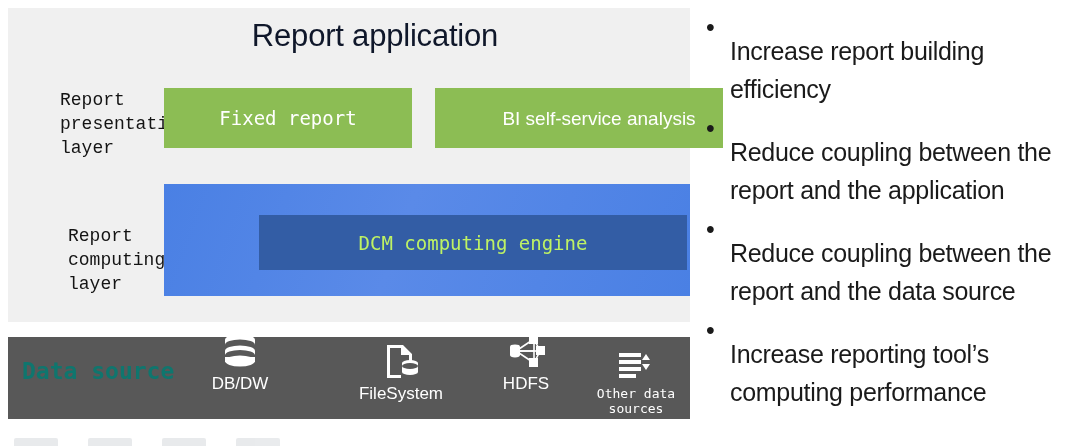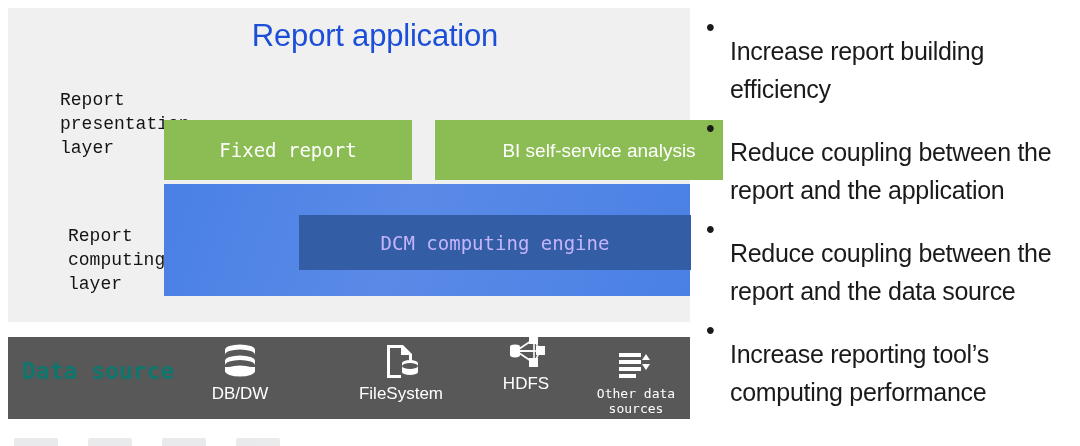--- a/index.html
+++ b/index.html
@@ -17,21 +17,21 @@
   }
 
   .light-panel{
     position:absolute;left:8px;top:8px;width:682px;height:314px;
     background:#f0f0f0;
   }
 
   #app-title{
     position:absolute;left:170px;top:18px;width:410px;
     text-align:center;
-    font-size:31px;color:#1d4ed8;
+    font-size:31px;color:#0f172a;
     font-family:"Liberation Sans", sans-serif;
     letter-spacing:-0.2px;
     white-space:nowrap;
   }
 
   .layer-label{
     position:absolute;
     font-family:Liberation Mono, monospace;
     font-size:18px;
     line-height:24px;
@@ -41,47 +41,45 @@
   }
   #label-presentation{left:12px;top:88px;width:175px;}
   #label-computing{left:20px;top:224px;width:175px;}
 
   .green-box{
     position:absolute;
     background:#8CBD54;
     color:#ffffff;
     display:flex;align-items:center;justify-content:center;
     text-align:center;
-    margin-top:32px;
   }
   #box-fixed-report{
     left:164px;top:88px;width:248px;height:60px;
     font-family:"DejaVu Sans Mono", monospace;
     font-size:19px;
   }
   #box-bi-analysis{
     left:435px;top:88px;width:248px;height:60px;
     font-family:"Liberation Sans", sans-serif;
     font-size:19px;
     line-height:23px;
     padding-left:40px;
   }
 
   #blue-panel{
     position:absolute;left:164px;top:184px;width:526px;height:112px;
     background:linear-gradient(110deg,#4a80e4 0%,#5a8ae8 45%,#4a80e4 100%);
   }
   #box-dcm-engine{
-    position:absolute;left:259px;top:215px;width:392px;height:55px;
+    position:absolute;left:259px;top:215px;width:428px;height:55px;
     background:#335DA5;
-    color:#c4b5fd;
+    color:#bef264;
     display:flex;align-items:center;justify-content:center;
     font-family:"DejaVu Sans Mono", monospace;
     font-size:19px;
-    margin-left:40px;
   }
 
   
   #datasource-bar{
     position:absolute;left:8px;top:337px;width:682px;height:82px;
     background:#585858;
   }
   #datasource-title{
     position:absolute;left:22px;top:358px;
     font-family:"DejaVu Sans Mono", monospace;
@@ -96,21 +94,21 @@
   .ds-icon{height:40px;display:flex;align-items:flex-end;justify-content:center;}
   .ds-label{
     font-family:"Liberation Sans", sans-serif;
     font-size:17px;margin-top:2px;text-align:center;line-height:19px;
     white-space:nowrap;
   }
   .ds-label.mono{
     font-family:"DejaVu Sans Mono", monospace;
     font-size:13px;line-height:15px;white-space:pre-line;
   }
-  #ds-dbdw{left:200px;top:342px;width:80px;}
+  #ds-dbdw{left:200px;top:332px;width:80px;}
   #ds-filesystem{left:352px;top:342px;width:98px;}
   #ds-hdfs{left:485px;top:332px;width:82px;}
   #ds-other{left:588px;top:344px;width:96px;}
 
   
   #bottom-clipped{
     position:absolute;left:14px;top:438px;width:380px;height:8px;
     opacity:.22;
     display:flex;gap:30px;
   }

